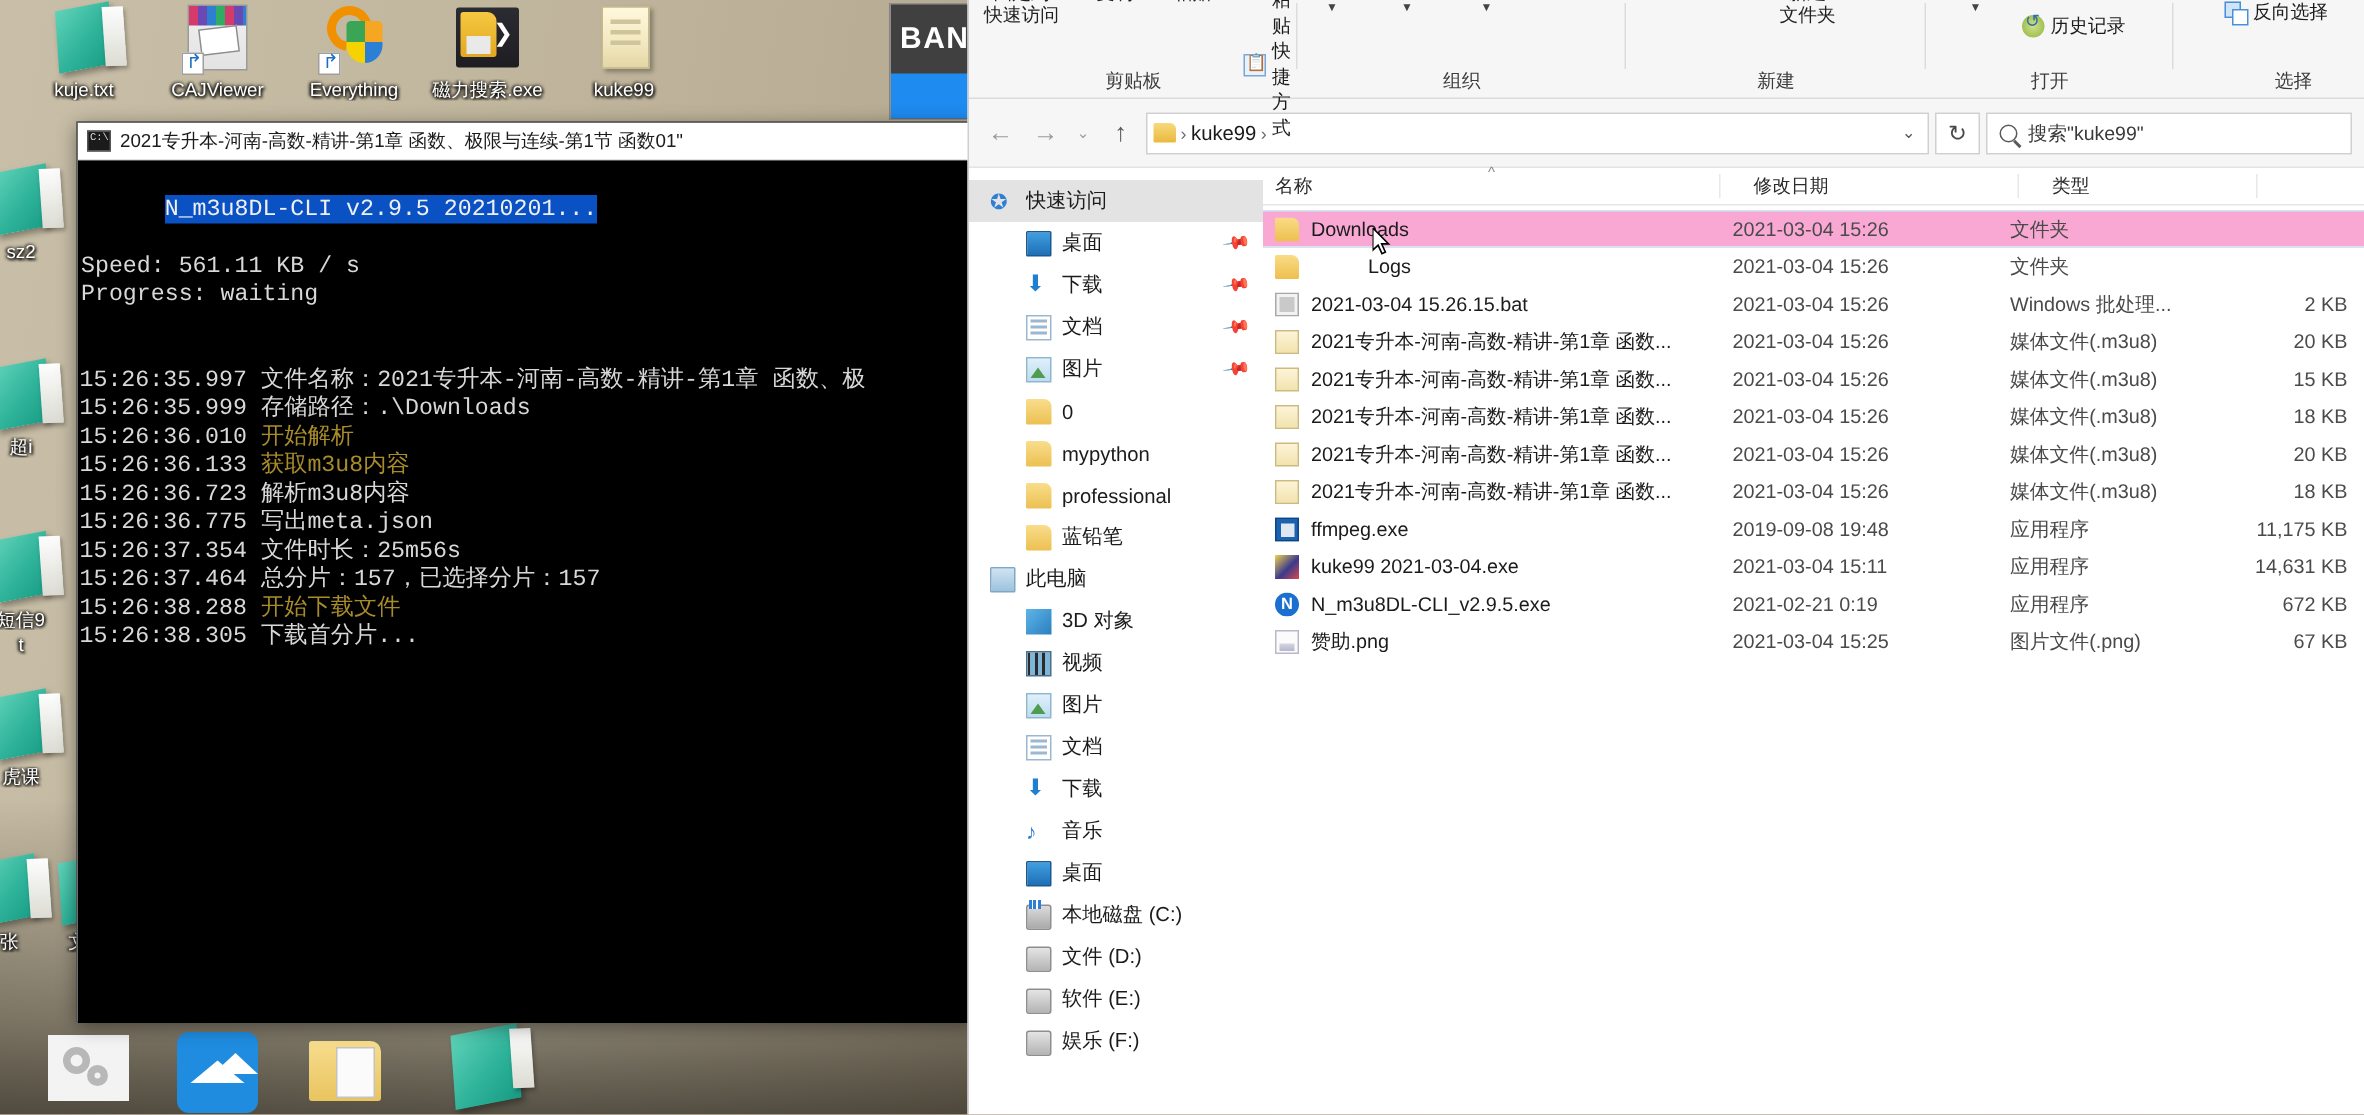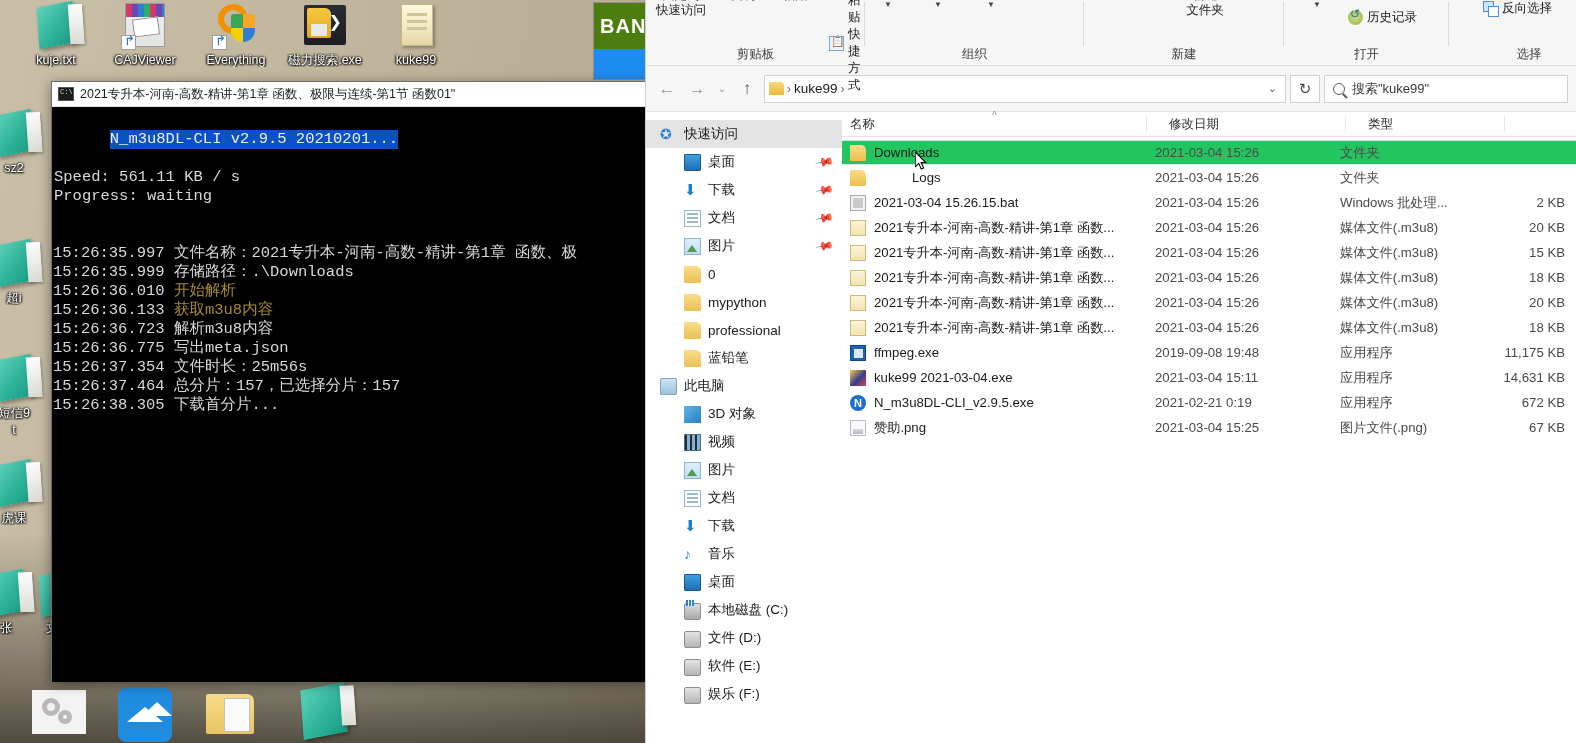--- a/index.html
+++ b/index.html
@@ -102,21 +102,21 @@
     border-left:15px solid transparent; border-right:15px solid transparent; border-bottom:14px solid #fff;
   }
   .tb-folder{ width:54px; height:48px; }
   .tb-folder .f{ position:absolute; left:0; top:4px; width:48px;height:40px;
     background:linear-gradient(180deg,#f7dd8e,#e9c45f); border-radius:2px 7px 2px 2px;}
   .tb-folder .p{ position:absolute; left:18px; top:8px; width:26px; height:34px; background:#fbfbfb; border:1px solid #c3c3c3;}
 
   
   #ban-window{
     position:absolute; left:593px; top:2px; width:58px; height:78px;
-    background:#4d7c0f; border:1px solid #8f8f8f; z-index:3; overflow:hidden;
+    background:#404040; border:1px solid #8f8f8f; z-index:3; overflow:hidden;
   }
   #ban-window .ban-txt{
     color:#fff; font-weight:bold; font-size:20px; letter-spacing:1px;
     padding:12px 0 0 6px; font-family:"Liberation Sans", sans-serif;
   }
   #ban-window .ban-blue{ position:absolute; left:0; bottom:0; width:100%; height:30px; background:#1e8bf0; }
 
   
   #console-window{
     position:absolute; left:51px; top:81px; width:600px; height:600px;
@@ -251,21 +251,21 @@
   }
   #col-header .ch{ padding-left:8px; position:relative; height:100%; display:flex; align-items:center; }
   #col-header .ch:after{ content:""; position:absolute; right:0; top:4px; bottom:4px; width:1px; background:#e8e8e8; }
   .c-name{ width:305px; flex:0 0 auto; }
   .c-date{ width:185px; flex:0 0 auto; }
   .c-type{ width:145px; flex:0 0 auto; }
   .c-size{ width:100px; flex:0 0 auto; justify-content:flex-end; padding-right:10px; }
   #sort-caret{ position:absolute; left:150px; top:-2px; font-size:10px; color:#8a8a8a; }
   #rows{ flex:1 1 auto; overflow:hidden; padding-top:3px; }
   .frow{ height:25px; display:flex; align-items:center; font-size:13.2px; color:#1b1b1b; position:relative; }
-  .frow.hover{ background:#22c55e; border-top:1px solid #cfe5f8; border-bottom:1px solid #cfe5f8; height:25px;}
+  .frow.hover{ background:#f9a8d4; border-top:1px solid #cfe5f8; border-bottom:1px solid #cfe5f8; height:25px;}
   .frow .cell{ padding-left:8px; overflow:hidden; white-space:nowrap; }
   .frow .cell.c-size{ text-align:right; padding-right:12px; justify-content:flex-end; display:flex; }
   .fic{ width:16px; height:16px; margin-right:8px; flex:0 0 auto; position:relative; }
   .fic-folder{ background:linear-gradient(180deg,#f9dc87,#edbf4e); border-radius:1px 5px 1px 1px; }
   .fic-bat{ background:#f2f2f2; border:1px solid #a8a8a8; }
   .fic-bat:after{ content:""; position:absolute; left:2px; top:2px; width:10px; height:10px;
     background:#c9c9c9; }
   .fic-m3u8{ background:linear-gradient(180deg,#fdf4d8,#f2e3ae); border:1px solid #cdbb7e; }
   .fic-exe-ff{ background:#1b63b0; border:1px solid #0d4584; }
   .fic-exe-ff:after{ content:""; position:absolute; left:3px; top:3px; width:9px;height:9px; background:#dfe8f2;}
@@ -397,20 +397,21 @@
     <div class="spacer"></div>
     <div id="console-log">
         <div class="log-row"><span class="ts">15:26:35.997 </span><span class="msg-normal">文件名称：2021专升本-河南-高数-精讲-第1章 函数、极</span></div>
         <div class="log-row"><span class="ts">15:26:35.999 </span><span class="msg-normal">存储路径：.\Downloads</span></div>
         <div class="log-row"><span class="ts">15:26:36.010 </span><span class="msg-yellow">开始解析</span></div>
         <div class="log-row"><span class="ts">15:26:36.133 </span><span class="msg-yellow">获取m3u8内容</span></div>
         <div class="log-row"><span class="ts">15:26:36.723 </span><span class="msg-normal">解析m3u8内容</span></div>
         <div class="log-row"><span class="ts">15:26:36.775 </span><span class="msg-normal">写出meta.json</span></div>
         <div class="log-row"><span class="ts">15:26:37.354 </span><span class="msg-normal">文件时长：25m56s</span></div>
         <div class="log-row"><span class="ts">15:26:37.464 </span><span class="msg-normal">总分片：157，已选择分片：157</span></div>
+        <div class="log-row"><span class="ts">15:26:38.288 </span><span class="msg-yellow">开始下载文件</span></div>
         <div class="log-row"><span class="ts">15:26:38.305 </span><span class="msg-normal">下载首分片...</span></div>
       </div>
   </div>
 </div>
 
 <div id="explorer">
 
   <div id="ribbon">
 
     <div class="rb-group" style="left:0; width:219px;">

